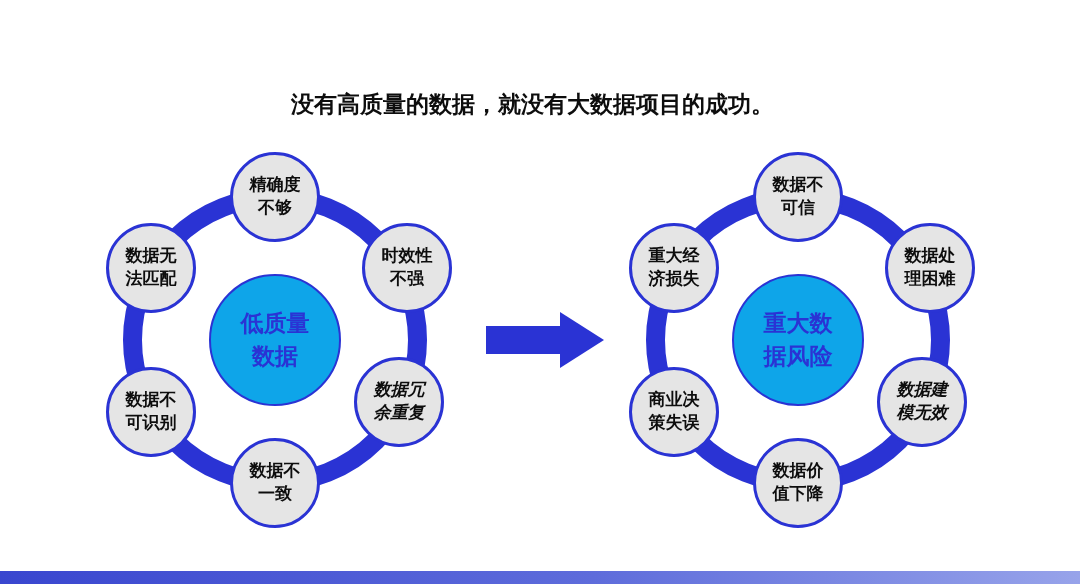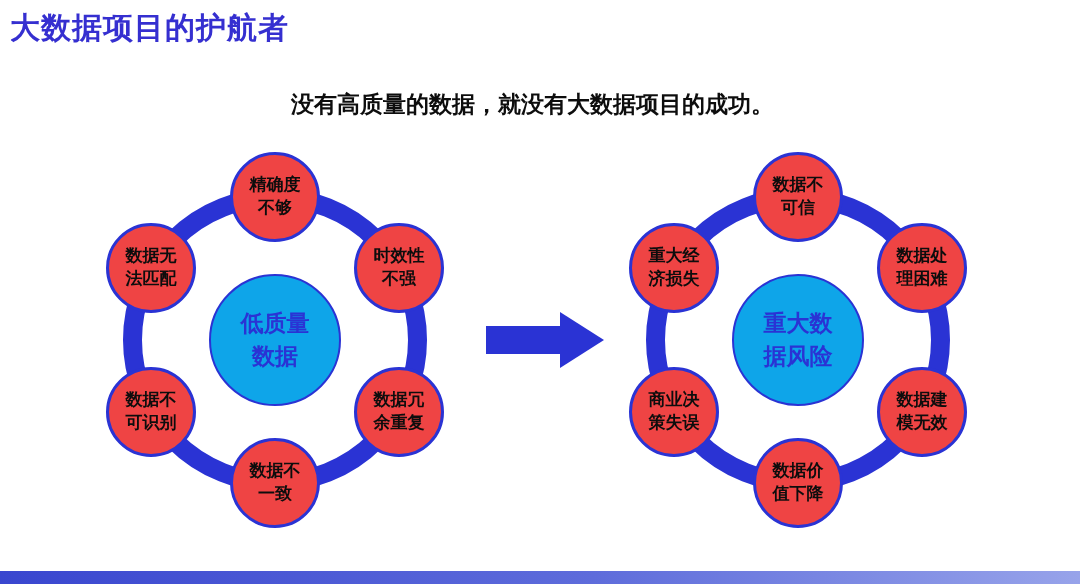--- a/index.html
+++ b/index.html
@@ -38,33 +38,33 @@
     position: absolute; left: -152px; top: -152px;
     width: 304px; height: 304px;
     border: 19px solid var(--accent);
     border-radius: 50%;
   }
 
   .sat {
     position: absolute;
     width: 90px; height: 90px;
     transform: translate(-50%, -50%);
-    background: #ef4444;
+    background: #e5e5e5;
     border: 3px solid var(--accent);
     border-radius: 50%;
     display: flex; align-items: center; justify-content: center;
     text-align: center;
     font-size: 17px; font-weight: bold; color: #0d0d0d;
     line-height: 1.35;
     white-space: pre-line;
     z-index: 2;
   }
   .p0 { left: 0;       top: -143px; }  
-  .p1 { left: 124px;   top: -72px;  }  
-  .p2 { left: 124px;   top: 72px;   }  
+  .p1 { left: 132px;   top: -72px;  }  
+  .p2 { left: 124px;   top: 62px; font-style: italic;   }  
   .p3 { left: 0;       top: 143px;  }  
   .p4 { left: -124px;  top: 72px;   }  
   .p5 { left: -124px;  top: -72px; text-align: right;  }  
 
   .center-circle {
     position: absolute; left: 0; top: 0;
     transform: translate(-50%, -50%);
     width: 132px; height: 132px;
     background: #0ea5e9;
     border: 2px solid var(--accent);
@@ -95,21 +95,20 @@
     position: absolute; left: 0; bottom: 0;
     width: 100%; height: 13px;
     background: linear-gradient(90deg, var(--footer-start) 0%, var(--footer-mid) 55%, var(--footer-end) 100%);
   }
 </style>
 </head>
 <body>
 
 <div class="stage">
 
-  <h1 class="title">大数据项目的护航者</h1>
 
   <p class="subtitle">没有高质量的数据，就没有大数据项目的成功。</p>
 
   <div class="hub hub-left">
     <div class="ring"></div>
     <div class="sat p0">精确度
 不够</div>
     <div class="sat p1">时效性
 不强</div>
     <div class="sat p2">数据冗

